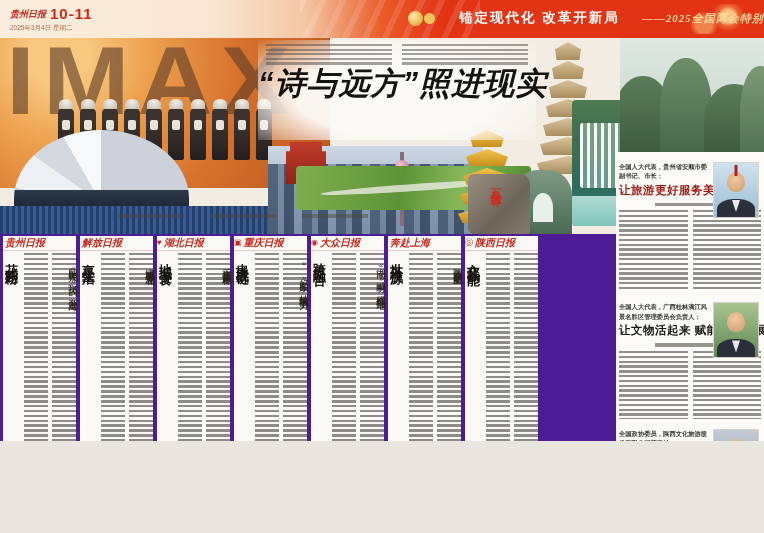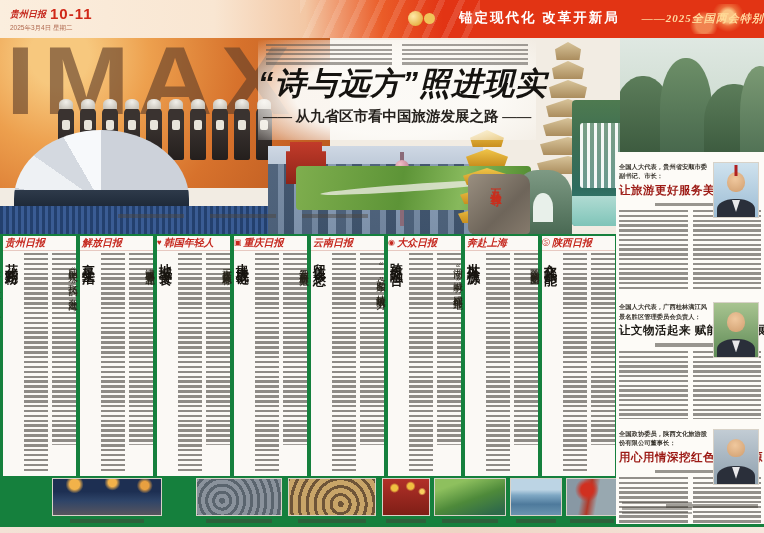--- a/index.html
+++ b/index.html
@@ -1,18 +1,18 @@
 <!DOCTYPE html>
 <html><head>
 <meta charset="utf-8">
 <style>
   * { margin:0; padding:0; box-sizing:border-box; }
   html,body { background:#e9e6e0; }
   body { font-family:"Liberation Sans", sans-serif; }
-  #paper { position:relative; width:764px; height:533px; background:#15803d; overflow:hidden; margin:0 auto; }
+  #paper { position:relative; width:764px; height:441px; background:#4c1d95; overflow:hidden; margin:0 auto; }
 
   
   .topbar { position:absolute; left:0; top:0; width:764px; height:38px;
     background:linear-gradient(90deg,#fbeede 0%,#f9e6d2 28%,#f3c7a4 40%,#ea5c28 50%,#e23414 58%,#e23414 100%); }
   .topbar .rays { position:absolute; left:300px; top:0; width:180px; height:38px;
     background:repeating-linear-gradient(115deg, rgba(255,255,255,.25) 0 6px, transparent 6px 18px); opacity:.5; }
   .tb-left { position:absolute; left:10px; top:5px; }
   .tb-logo { font-family:"Liberation Serif",serif; font-style:italic; font-weight:bold; color:#c5281e; font-size:9px; display:inline-block; vertical-align:top; margin-top:3px;}
   .tb-pageno { display:inline-block; color:#d02818; font-weight:bold; font-size:15px; letter-spacing:1px; margin-left:4px;}
   .tb-date { font-size:6.5px; color:#b06a50; margin-top:1px; }
@@ -221,21 +221,20 @@
         <i></i>
       </div>
   </div>
 
   <div class="hero">
     <div class="hero-intro">
         <i></i>
         <i></i>
       </div>
     <div class="hero-headline">“诗与远方”照进现实</div>
-    <div class="hero-sub">—— 从九省区市看中国旅游发展之路 ——</div>
   </div>
 
   <div class="cols">
 
     <div class="ncol">
       <div class="masthead">
           <span class="mh-logo"></span>
           <span class="mh-text">贵州日报</span>
         </div>
       <div class="ncol-body">
@@ -257,21 +256,21 @@
         <div class="gkcols">
             <i></i>
             <i class="short"></i>
           </div>
       </div>
     </div>
 
     <div class="ncol">
       <div class="masthead">
           <span class="mh-logo">♥</span>
-          <span class="mh-text">韩国年轻人</span>
+          <span class="mh-text">湖北日报</span>
         </div>
       <div class="ncol-body">
         <div class="vhead"><span class="vkicker">地域美食</span><div class="vtitle">满城飘香引客湖北</div></div>
         <div class="gkcols">
             <i></i>
             <i class="short"></i>
           </div>
       </div>
     </div>
 
@@ -282,33 +281,20 @@
         </div>
       <div class="ncol-body">
         <div class="vhead"><span class="vkicker">串珠成链</span><div class="vtitle">重庆打造文旅地标</div></div>
         <div class="gkcols">
             <i></i>
             <i class="short"></i>
           </div>
       </div>
     </div>
 
-    <div class="ncol">
-      <div class="masthead">
-          <span class="mh-logo"></span>
-          <span class="mh-text">云南日报</span>
-        </div>
-      <div class="ncol-body">
-        <div class="vhead"><span class="vkicker">留住乡愁</span><div class="vtitle">塑造云南旅居新典范</div></div>
-        <div class="gkcols">
-            <i></i>
-            <i class="short"></i>
-          </div>
-      </div>
-    </div>
 
     <div class="ncol">
       <div class="masthead">
           <span class="mh-logo">◉</span>
           <span class="mh-text">大众日报</span>
         </div>
       <div class="ncol-body">
         <div class="vhead"><span class="vkicker">跨界融合</span><div class="vtitle">“好客山东”持续放大吸引力</div></div>
         <div class="gkcols">
             <i></i>

